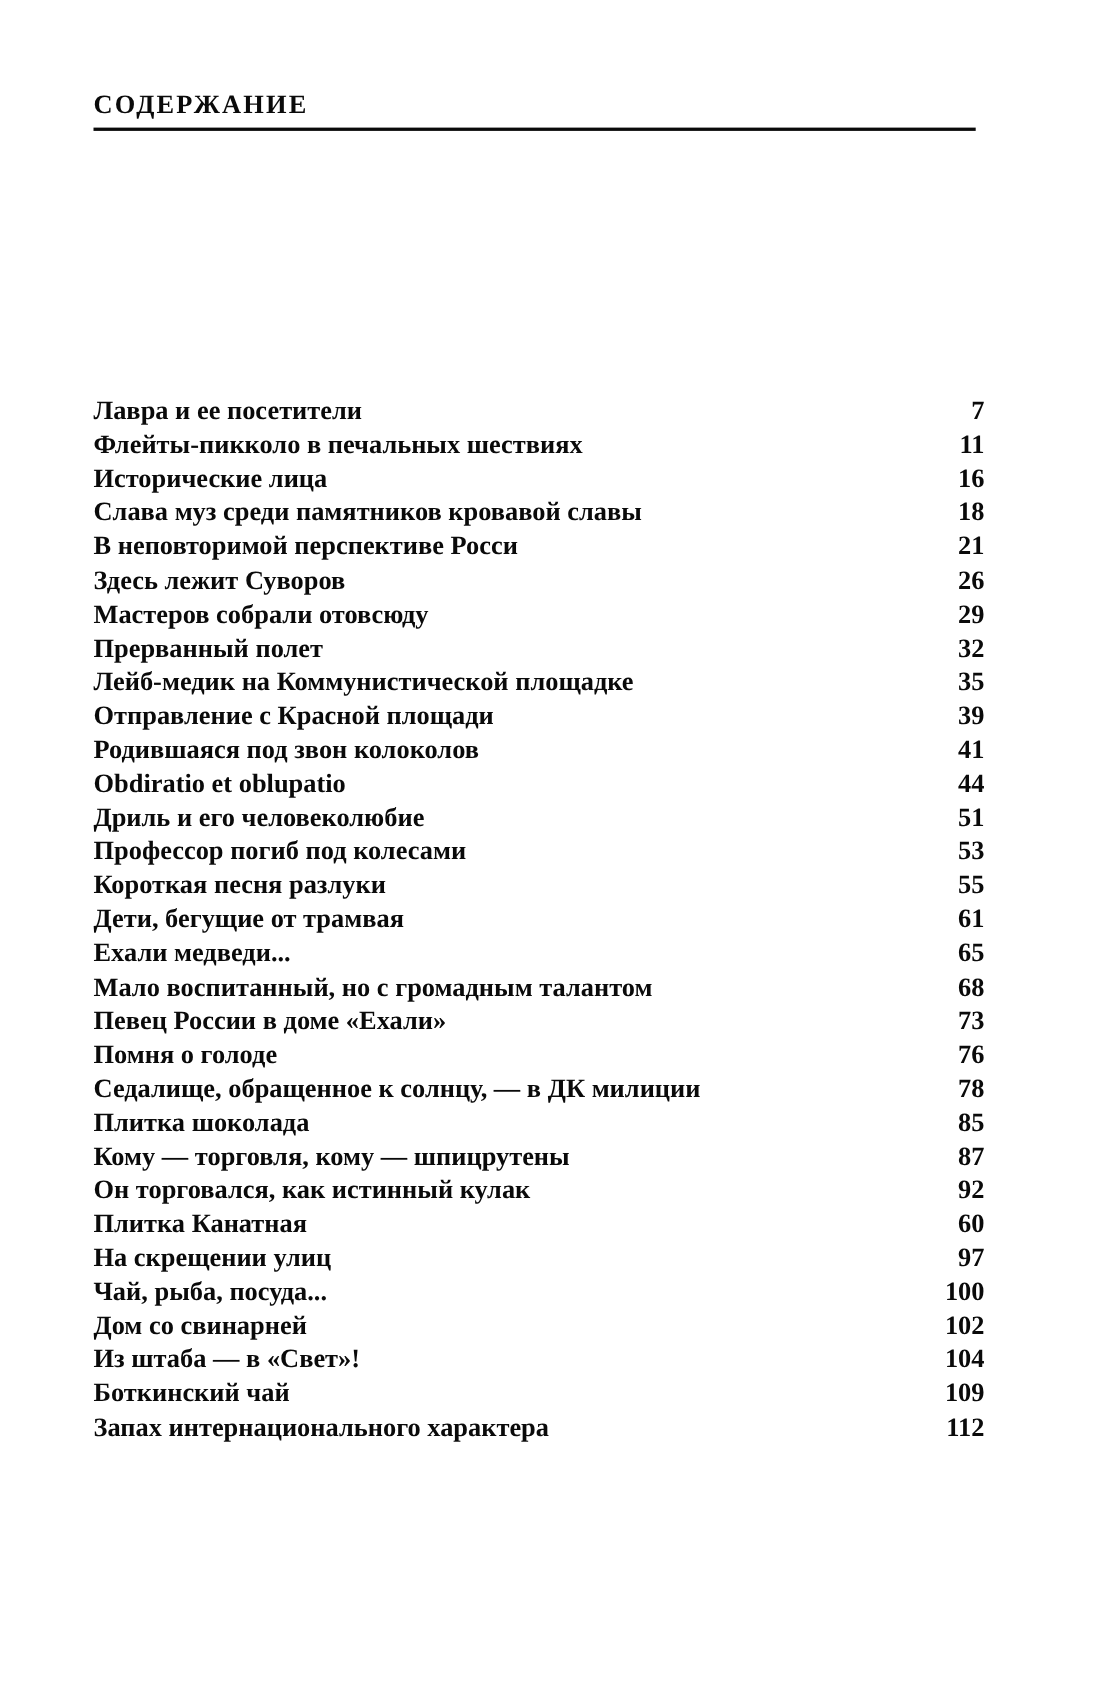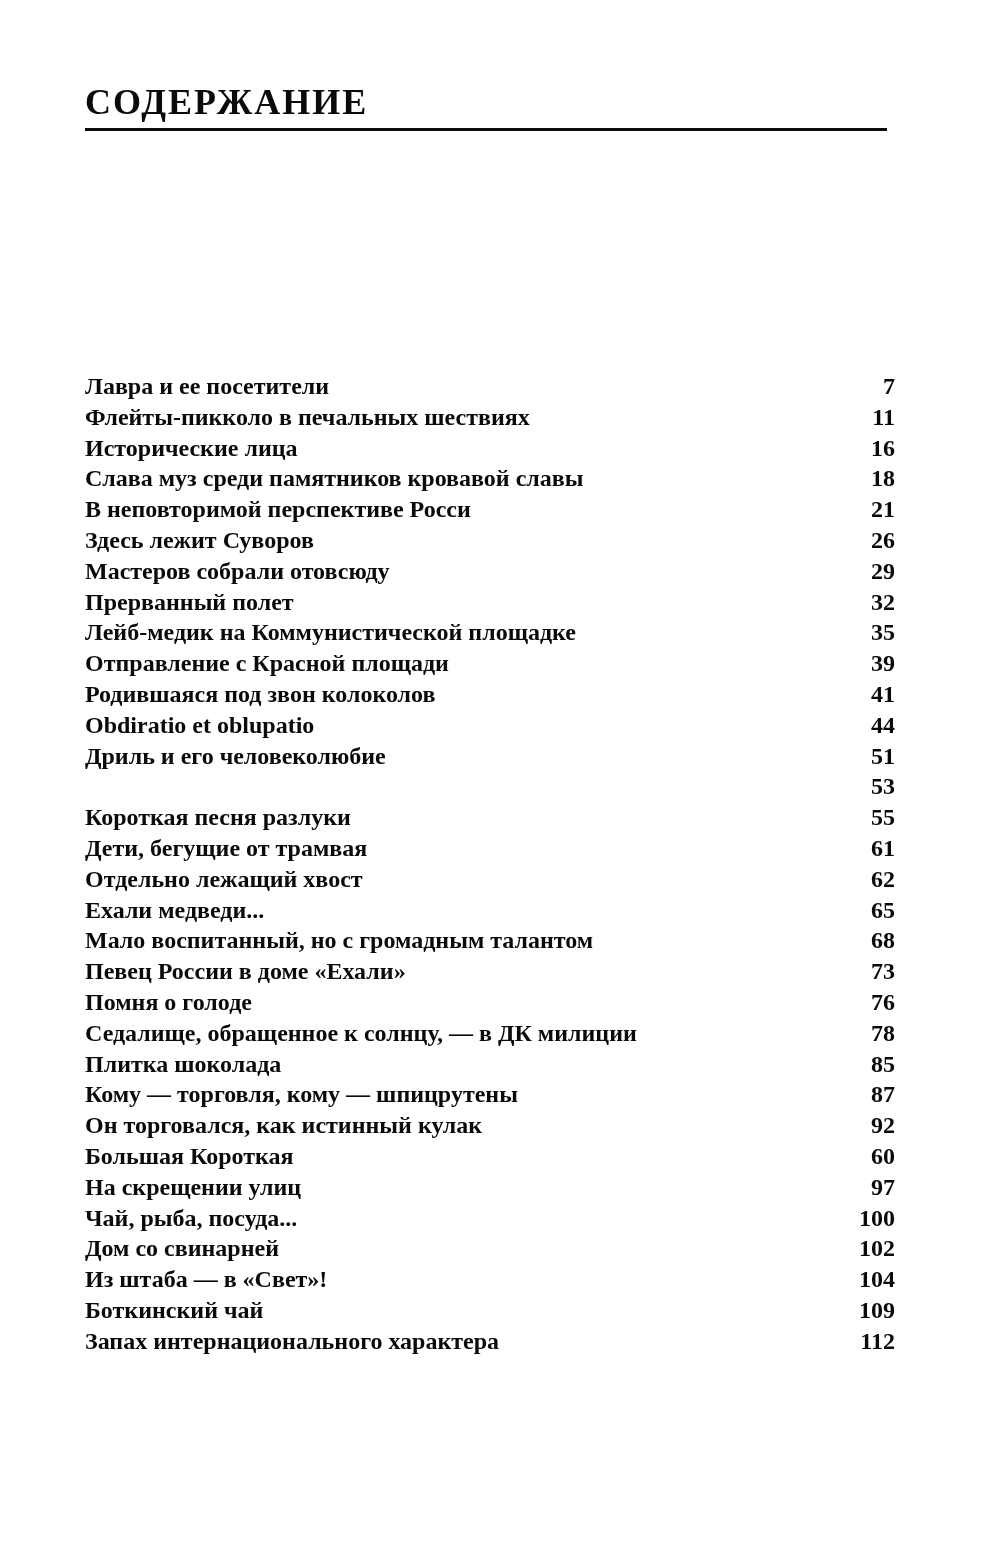--- a/index.html
+++ b/index.html
@@ -18,21 +18,21 @@
     font-family: "Liberation Serif", "DejaVu Serif", serif;
     color: #0a0a0a;
   }
   .heading-wrap {
     width: 802px;
     border-bottom: 3px solid #0a0a0a;
     padding-bottom: 8px;
   }
   .title {
     margin: 0;
-    font-size: 36px;
+    font-size: 24px;
     font-weight: 700;
     letter-spacing: 2px;
     line-height: 1;
   }
   .toc {
     margin-top: 240px;
     width: 810px;
   }
   .toc-row {
     display: flex;
@@ -141,41 +141,37 @@
   </div>
 
 
   <div class="toc-row">
     <span class="toc-label">Дриль и его человеколюбие</span>
     <span class="toc-leader"></span>
     <span class="toc-page">51</span>
   </div>
 
   <div class="toc-row">
+    <span class="toc-label">Профессор погиб под колесами</span>
     <span class="toc-leader"></span>
     <span class="toc-page">53</span>
   </div>
 
   <div class="toc-row">
     <span class="toc-label">Короткая песня разлуки</span>
     <span class="toc-leader"></span>
     <span class="toc-page">55</span>
   </div>
 
   <div class="toc-row">
     <span class="toc-label">Дети, бегущие от трамвая</span>
     <span class="toc-leader"></span>
     <span class="toc-page">61</span>
   </div>
 
-  <div class="toc-row">
-    <span class="toc-label">Отдельно лежащий хвост</span>
-    <span class="toc-leader"></span>
-    <span class="toc-page">62</span>
-  </div>
 
   <div class="toc-row">
     <span class="toc-label">Ехали медведи...</span>
     <span class="toc-leader"></span>
     <span class="toc-page">65</span>
   </div>
 
   <div class="toc-row">
     <span class="toc-label">Мало воспитанный, но с громадным талантом</span>
     <span class="toc-leader"></span>
@@ -213,21 +209,21 @@
     <span class="toc-page">87</span>
   </div>
 
   <div class="toc-row">
     <span class="toc-label">Он торговался, как истинный кулак</span>
     <span class="toc-leader"></span>
     <span class="toc-page">92</span>
   </div>
 
   <div class="toc-row">
-    <span class="toc-label">Большая Короткая</span>
+    <span class="toc-label">Плитка Канатная</span>
     <span class="toc-leader"></span>
     <span class="toc-page">60</span>
   </div>
 
   <div class="toc-row">
     <span class="toc-label">На скрещении улиц</span>
     <span class="toc-leader"></span>
     <span class="toc-page">97</span>
   </div>
 

